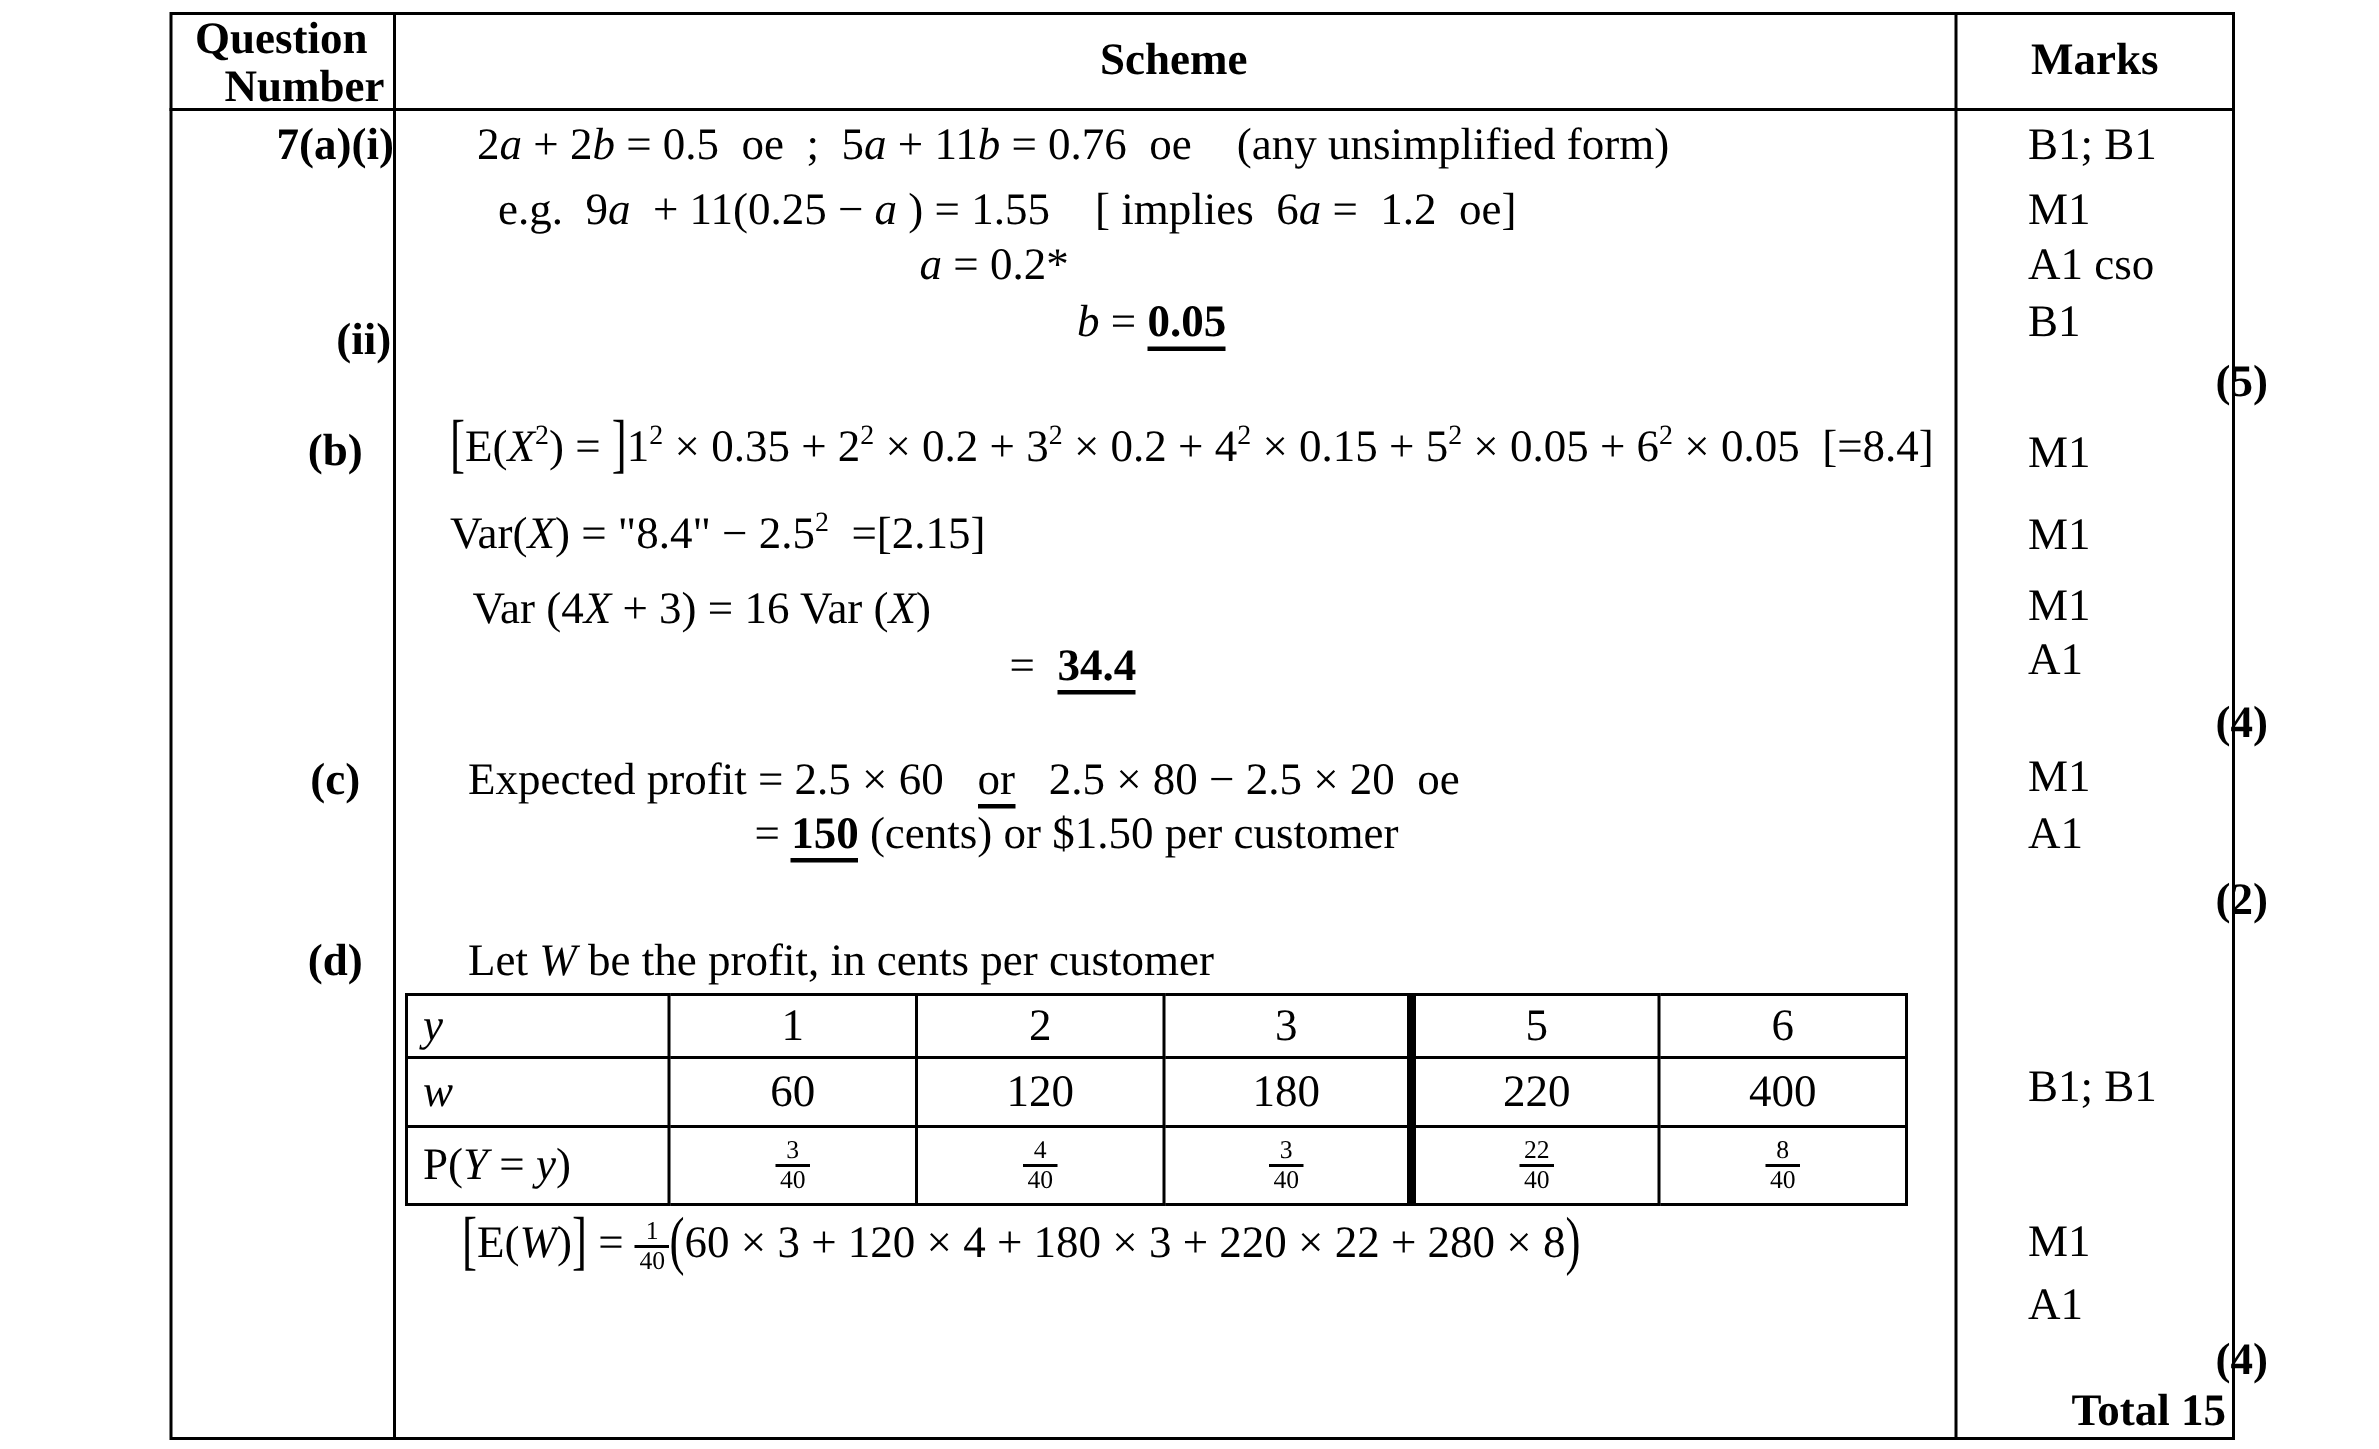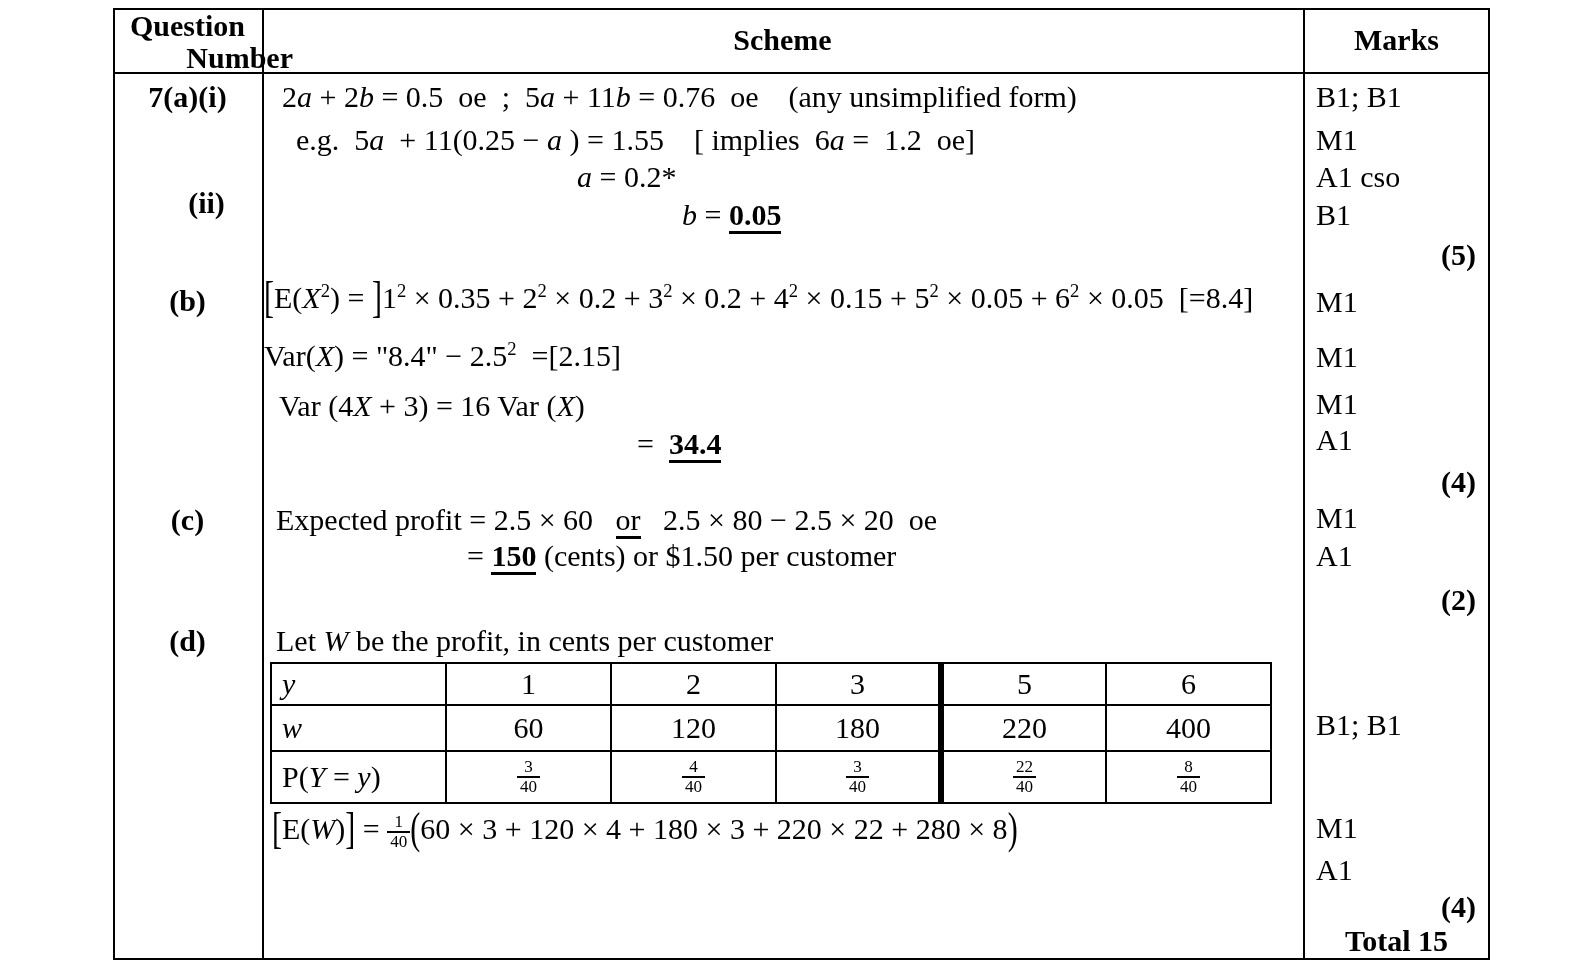--- a/index.html
+++ b/index.html
@@ -6,21 +6,21 @@
   html,body {margin:0; padding:0; background:#ffffff;}
   .page {
     position:relative; width:1586px; height:966px; background:#fff;
     font-family:"Liberation Serif","DejaVu Serif",serif; color:#000; font-size:30px;
     overflow:hidden;
   }
   .frame {position:absolute; left:113px; top:8px; width:1377px; height:952px;
           border:2px solid #000; box-sizing:border-box;}
   .vline {position:absolute; top:8px; height:952px; width:2px; background:#000;}
   .hline {position:absolute; left:113px; width:1377px; height:2px; background:#000;}
-  .line {position:absolute; line-height:38px; white-space:pre;}
+  .line {position:absolute; line-height:38px; white-space:pre;margin-left:36px;}
   .hdr  {position:absolute; font-weight:bold; line-height:32px; text-align:center; white-space:pre;}
   .qn   {left:113px; width:149px; text-align:center; font-weight:bold;}
   .mk   {left:1316px;}
   .mkr  {left:1303px; width:173px; text-align:right; font-weight:bold;}
   .mkc  {left:1303px; width:187px; text-align:center; font-weight:bold;}
   .it {font-style:italic;}
   .bd {font-weight:bold;}
   .ul {border-bottom:3px solid #000; padding-bottom:0px;}
   .sup {font-size:0.62em; vertical-align:super; line-height:0;}
   .tall {display:inline-block; transform:scaleY(1.45); transform-origin:50% 55%;}
@@ -39,32 +39,32 @@
 <body>
 
 <div class="page">
 
   <div class="frame"></div>
   <div class="vline" style="left:262px;"></div>
   <div class="vline" style="left:1303px;"></div>
   <div class="hline" style="top:72px;"></div>
 
   <div class="hdr" style="left:113px;top:10px;width:149px;">Question</div>
-  <div class="hdr" style="left:113px;top:42px;width:180px;text-align:right;">Number</div>
+  <div class="hdr" style="left:113px;top:42px;width:180px;">Number</div>
   <div class="hdr" style="left:262px;top:24px;width:1041px;">Scheme</div>
   <div class="hdr" style="left:1303px;top:24px;width:187px;">Marks</div>
 
   <div class="line qn" style="top:78px;">7(a)(i)</div>
-  <div class="line qn" style="top:184px;padding-left:19px;">(ii)</div>
+  <div class="line qn" style="top:208px;padding-left:19px;">(ii)</div>
   <div class="line qn" style="top:282px;">(b)</div>
   <div class="line qn" style="top:501px;">(c)</div>
   <div class="line qn" style="top:622px;">(d)</div>
 
   <div class="line" style="left:282px;top:78px;"><span>2</span><span class="it">a</span><span> + 2</span><span class="it">b</span><span> = 0.5  oe  ;  5</span><span class="it">a</span><span> + 11</span><span class="it">b</span><span> = 0.76  oe    (any unsimplified form)</span></div>
-  <div class="line" style="left:296px;top:121px;"><span>e.g.  5</span><span class="it">a</span><span>  + 11(0.25 − </span><span class="it">a</span><span> ) = 1.55    [ implies  6</span><span class="it">a</span><span> =  1.2  oe]</span></div>
+  <div class="line" style="left:296px;top:121px;"><span>e.g.  9</span><span class="it">a</span><span>  + 11(0.25 − </span><span class="it">a</span><span> ) = 1.55    [ implies  6</span><span class="it">a</span><span> =  1.2  oe]</span></div>
   <div class="line" style="left:577px;top:158px;"><span class="it">a</span><span> = 0.2*</span></div>
   <div class="line" style="left:682px;top:196px;"><span class="it">b</span><span> = </span><span class="bd ul">0.05</span></div>
 
   <div class="line" style="left:264px;top:279px;"><span class="tall">[</span><span>E(</span><span class="it">X</span><span class="sup">2</span><span>) = </span><span class="tall">]</span><span>1</span><span class="sup">2</span><span> × 0.35 + 2</span><span class="sup">2</span><span> × 0.2 + 3</span><span class="sup">2</span><span> × 0.2 + 4</span><span class="sup">2</span><span> × 0.15 + 5</span><span class="sup">2</span><span> × 0.05 + 6</span><span class="sup">2</span><span> × 0.05  [=8.4]</span></div>
   <div class="line" style="left:264px;top:337px;"><span>Var(</span><span class="it">X</span><span>) = "8.4" − 2.5</span><span class="sup">2</span><span>  =[2.15]</span></div>
   <div class="line" style="left:279px;top:387px;"><span>Var (4</span><span class="it">X</span><span> + 3) = 16 Var (</span><span class="it">X</span><span>)</span></div>
   <div class="line" style="left:637px;top:425px;"><span>=  </span><span class="bd ul">34.4</span></div>
 
   <div class="line" style="left:276px;top:501px;"><span>Expected profit = 2.5 × 60   </span><span class="ul">or</span><span>   2.5 × 80 − 2.5 × 20  oe</span></div>
   <div class="line" style="left:467px;top:537px;"><span>= </span><span class="bd ul">150</span><span> (cents) or $1.50 per customer</span></div>

